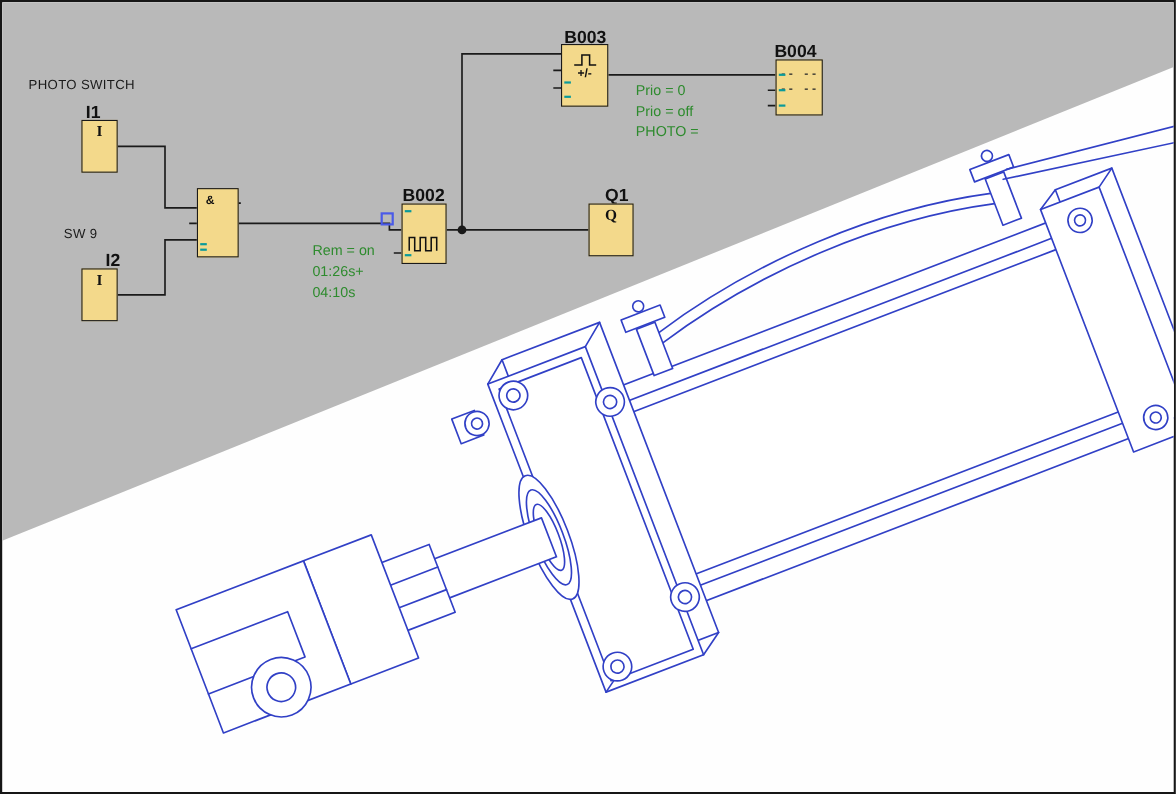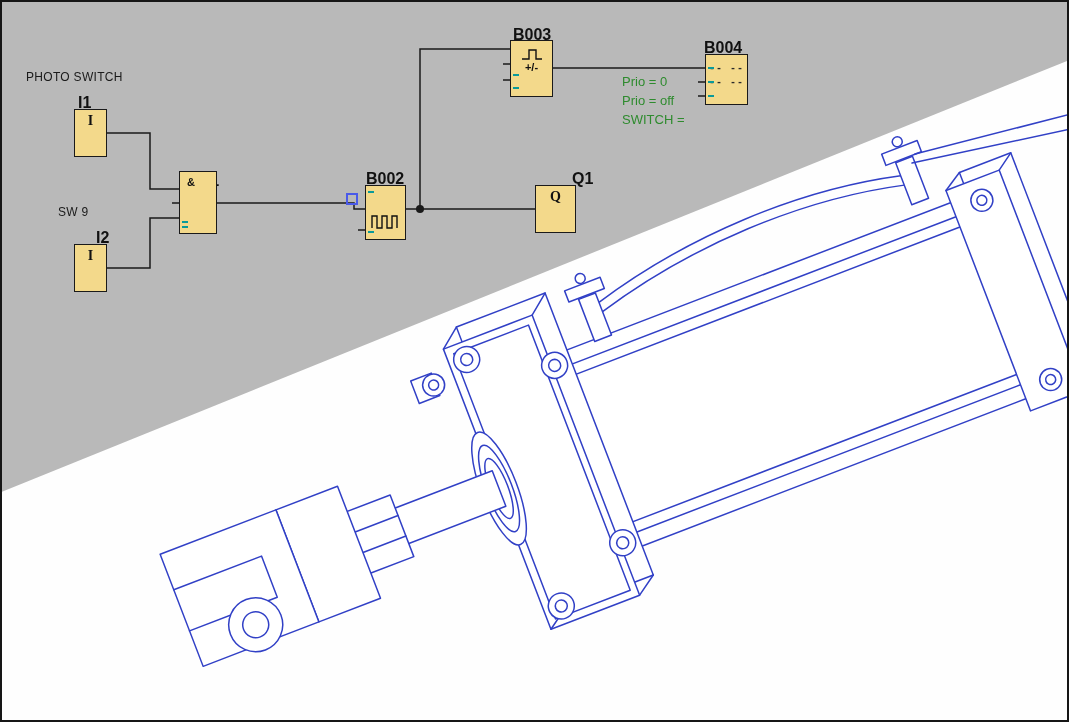--- a/index.html
+++ b/index.html
@@ -143,20 +143,25 @@
   </div>
 
   <div class="blk-label" style="left:364px;top:168px">B002</div>
   <div class="blk" style="left:363px;top:183px;width:41px;height:55px">
     <svg class="icon-abs" style="left:5px;top:25px" width="28" height="20" viewBox="0 0 28 20">
       <polyline points="1,17 1,5 6,5 6,17 11,17 11,5 16,5 16,17 21,17 21,5 26,5 26,17" fill="none" stroke="#111" stroke-width="1.4"></polyline>
     </svg>
     <i class="tick" style="top:5px"></i>
     <i class="tick" style="top:45px"></i>
   </div>
+  <div class="ann" style="left:282px;top:216px">
+    <div>Rem = on</div>
+    <div>01:26s+</div>
+    <div>04:10s</div>
+  </div>
   <div class="selsq"></div>
 
   <div class="blk-label" style="left:511px;top:24px">B003</div>
   <div class="blk" style="left:508px;top:38px;width:43px;height:57px">
     <svg class="icon-abs" style="left:10px;top:6px" width="22" height="14" viewBox="0 0 22 14">
       <polyline points="1,12 8,12 8,3 15,3 15,12 21,12" fill="none" stroke="#111" stroke-width="1.4"></polyline>
     </svg>
     <span class="sym-pm" style="margin-top:20px">+/-</span>
     <i class="tick" style="top:33px"></i>
     <i class="tick" style="top:46px"></i>
@@ -165,24 +170,24 @@
   <div class="blk-label" style="left:702px;top:37px">B004</div>
   <div class="blk" style="left:703px;top:52px;width:43px;height:51px">
     <div class="dashwrap">
       <div class="dashrow">-- --</div>
       <div class="dashrow">-- --</div>
     </div>
     <i class="tick" style="top:12px"></i>
     <i class="tick" style="top:26px"></i>
     <i class="tick" style="top:40px"></i>
   </div>
-  <div class="ann" style="left:620px;top:70px">
+  <div class="ann" style="left:576px;top:70px">
     <div>Prio = 0</div>
     <div>Prio = off</div>
-    <div>SWITCH =</div>
+    <div>PHOTO =</div>
   </div>
 
-  <div class="blk-label" style="left:570px;top:168px">Q1</div>
+  <div class="blk-label" style="left:548px;top:168px">Q1</div>
   <div class="blk" style="left:533px;top:183px;width:41px;height:48px">
     <span class="sym-serif">Q</span>
   </div>
 
 </div>
 
 </body></html>

